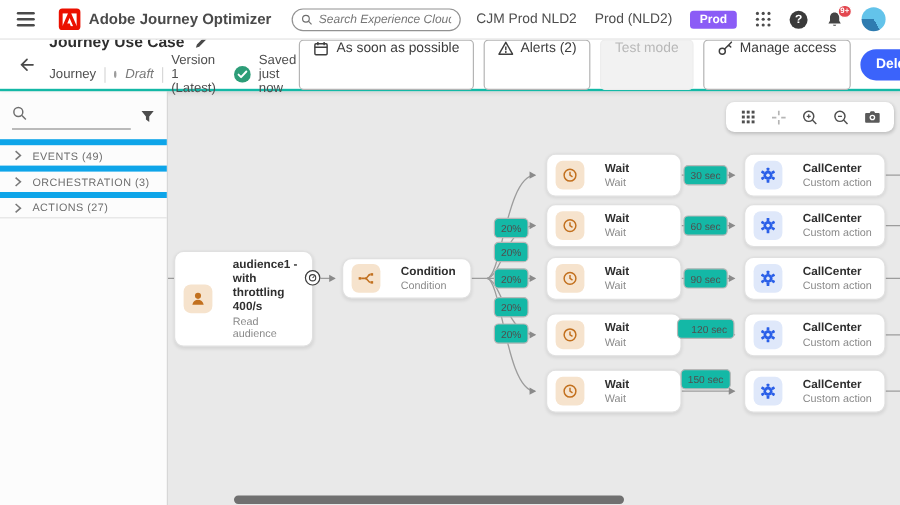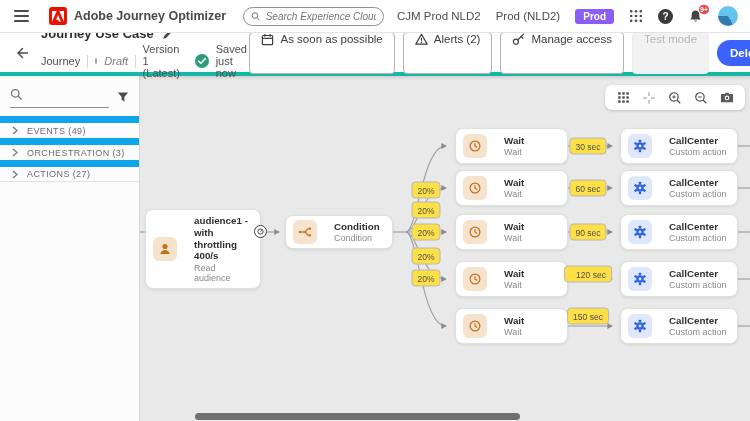--- a/index.html
+++ b/index.html
@@ -17,21 +17,21 @@
   .top-search input::placeholder { color:#767676; }
   .top-right { position:absolute; right:12px; top:0; height:100%; display:flex; align-items:center; gap:15px; }
   .org-text { font-size:11.5px; color:#4e4e4e; cursor:pointer; }
   .prod-badge { background:#8b5cf6; color:#fff; font-size:10px; font-weight:700; padding:2px 8px; border-radius:3px; }
   .help-circle { width:15px; height:15px; border-radius:50%; background:#3a3a3a; color:#fff; font-size:10px; font-weight:700; display:flex; align-items:center; justify-content:center; cursor:pointer; }
   .bell-wrap { position:relative; cursor:pointer; display:flex; }
   .bell-badge { position:absolute; top:-5px; right:-7px; min-width:12px; height:11px; background:#E34850; border:1.5px solid #fff; border-radius:6px; color:#fff; font-size:6.5px; font-weight:700; display:flex; align-items:center; justify-content:center; padding:0 1px; }
   .avatar { width:20px; height:20px; border-radius:50%; background:conic-gradient(from 150deg, #2e7cb0 0 120deg, #63c3ea 120deg 360deg); cursor:pointer; }
 
   
-  .subbar { height:43px; background:#fff; border-bottom:4px solid #14b8a6; box-shadow:0 1px 3px rgba(0,0,0,.07); display:flex; align-items:center; padding:0 14px; position:relative; z-index:9; }
+  .subbar { height:43px; background:#fff; border-bottom:2px solid #14b8a6; box-shadow:0 1px 3px rgba(0,0,0,.07); display:flex; align-items:center; padding:0 14px; position:relative; z-index:9; }
   .back-arrow { cursor:pointer; display:flex; margin-right:11px; }
   .jt-row1 { display:flex; align-items:center; gap:8px; }
   .jt-title { font-size:13px; font-weight:700; color:#2e2e2e; }
   .jt-row2 { display:flex; align-items:center; gap:7px; margin-top:2px; }
   .jt-meta { font-size:11px; color:#4f4f4f; }
   .vsep { width:1px; height:13px; background:#d8d8d8; }
   .draft-dot { width:6px; height:6px; border-radius:50%; background:#9c9c9c; }
   .jt-draft { font-size:11px; font-style:italic; color:#7a7a7a; }
   .sub-actions { margin-left:auto; display:flex; align-items:center; gap:8px; }
   .btn { display:flex; align-items:flex-start; gap:6px; height:42px; padding:0 11px; background:#fff; border:1px solid #b4b4b4; border-radius:4px; font-size:11.5px; font-weight:400; color:#3c3c3c; font-family:"Liberation Sans",sans-serif; cursor:pointer; white-space:nowrap; }
@@ -40,42 +40,42 @@
   .split-main { height:26px; padding:0 13px; background:#3B63FB; color:#fff; border:none; border-radius:13px 0 0 13px; font-size:11.5px; font-weight:700; font-family:"Liberation Sans",sans-serif; cursor:pointer; }
 
   
   .main { display:flex; height:345px; }
   .sidebar { width:140px; background:#fcfcfc; border-right:1px solid #d7d7d7; }
   .sb-search { height:32px; display:flex; align-items:flex-end; padding:0 10px 0 10px; gap:8px; }
   .sb-field { flex:1; border-bottom:1px solid #8f8f8f; height:26px; display:flex; align-items:center; gap:5px; }
   .sb-field input { border:none; outline:none; width:60px; background:transparent; font-size:10px; }
   .sb-funnel { display:flex; padding-bottom:5px; cursor:pointer; }
   .sb-sections { margin-top:8px; }
-  .sb-section { height:22px; display:flex; align-items:center; gap:8px; padding:0 11px; border-top:7px solid #0ea5e9; font-size:9px; letter-spacing:.4px; color:#6d6d6d; font-weight:400; cursor:pointer; }
+  .sb-section { height:22px; display:flex; align-items:center; gap:8px; padding:0 11px; border-top:5px solid #0ea5e9; font-size:9px; letter-spacing:.4px; color:#6d6d6d; font-weight:400; cursor:pointer; }
   .sb-section:last-child { border-bottom:1px solid #e3e3e3; }
 
   .canvas { position:relative; width:610px; height:345px; background:#e9e9e9; overflow:hidden; }
   .canvas::before { content:""; position:absolute; left:0; right:0; top:0; height:5px; background:linear-gradient(rgba(0,0,0,.06),transparent); pointer-events:none; }
   .edges { position:absolute; inset:0; }
 
   .node { position:absolute; background:#fff; border:1px solid #e0e0e0; border-radius:8px; box-shadow:0 1px 3px rgba(0,0,0,.09); display:flex; align-items:center; gap:17px; padding:0 7px; cursor:pointer; z-index:2; }
   .chip { width:24px; height:24px; border-radius:6px; display:flex; align-items:center; justify-content:center; flex:none; }
   .chip.orange { background:#f6e3cd; color:#c2701e; }
   .chip.blue { background:#dfe8fa; color:#2A5FE8; }
   .ntext { display:flex; flex-direction:column; min-width:0; }
   .node-title { font-size:9.8px; font-weight:700; color:#2f2f2f; line-height:1.2; }
   .node-sub { font-size:9px; color:#8a8a8a; margin-top:1px; }
 
   .node-audience { left:5px; top:133px; width:116px; min-height:45px; padding:5px 7px; }
   .node-condition { left:145px; top:139px; width:108px; height:34px; }
   .node-wait { left:315px; width:113px; height:36px; }
   .node-cc { left:480px; width:118px; height:36px; }
   .r1 { top:52px; } .r2 { top:94px; } .r3 { top:138px; } .r4 { top:185px; } .r5 { top:232px; }
 
-  .tag { position:absolute; transform:translate(-50%,-50%); background:#fde047; border:1px solid #b7b7b7; border-radius:4px; font-size:8.5px; color:#4f4f4f; padding:2.5px 5px; white-space:nowrap; z-index:3; }
+  .tag { position:absolute; transform:translate(-50%,-50%); background:#14b8a6; border:1px solid #b7b7b7; border-radius:4px; font-size:8.5px; color:#4f4f4f; padding:2.5px 5px; white-space:nowrap; z-index:3; }
   .ptag { left:286px; }
   .p1 { top:114px; } .p2 { top:134px; } .p3 { top:156px; } .p4 { top:180px; } .p5 { top:202px; }
   .stag { left:448px; }
   .s1 { top:70px; } .s2 { top:112px; } .s3 { top:156px; } .s4 { top:198px;padding-left:11px; } .s5 { top:240px; }
 
   .throttle { position:absolute; left:114px; top:149px; width:13px; height:13px; border-radius:50%; background:#fff; border:1.5px solid #3d3d3d; display:flex; align-items:center; justify-content:center; z-index:3; }
 
   .canvas-toolbar { position:absolute; top:9px; right:5px; height:25px; background:#fff; border-radius:7px; box-shadow:0 1px 3px rgba(0,0,0,.18); display:flex; align-items:center; padding:0 5px; z-index:5; }
   .ct-btn { width:26px; height:25px; display:flex; align-items:center; justify-content:center; cursor:pointer; }
 
@@ -175,29 +175,29 @@
       <span>As soon as possible</span>
     </button>
     <button class="btn">
       <svg width="13" height="13" viewBox="0 0 14 14">
           <path d="M7 1.4 13.1 12H.9z" fill="none" stroke="#3f3f3f" stroke-width="1.3" stroke-linejoin="round"></path>
           <path d="M7 5.2v3.2" stroke="#3f3f3f" stroke-width="1.3"></path>
           <circle cx="7" cy="10.1" r=".85" fill="#3f3f3f"></circle>
         </svg>
       <span>Alerts (2)</span>
     </button>
+    <button class="btn btn-disabled">
+      <span>Test mode</span>
+    </button>
     <button class="btn">
       <svg width="13" height="13" viewBox="0 0 14 14" fill="none" stroke="#3f3f3f" stroke-width="1.3" stroke-linecap="round">
           <circle cx="4.2" cy="9.4" r="2.7"></circle>
           <path d="M6.3 7.3 12.4 1.2M9.9 3.7l1.9 1.9"></path>
         </svg>
       <span>Manage access</span>
-    </button>
-    <button class="btn btn-disabled">
-      <span>Test mode</span>
     </button>
     <div class="split">
       <button class="split-main">Delete</button>
 
     </div>
 
   </div>
 </div>
 
 <div class="main">

